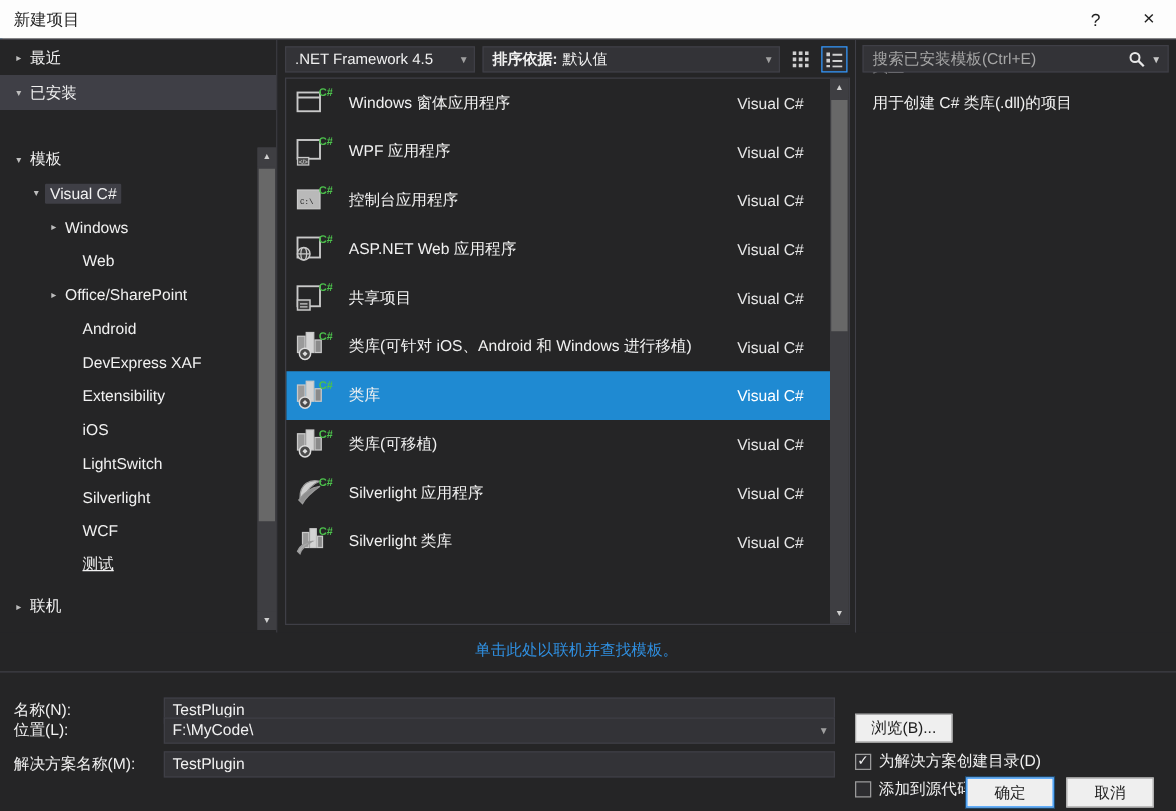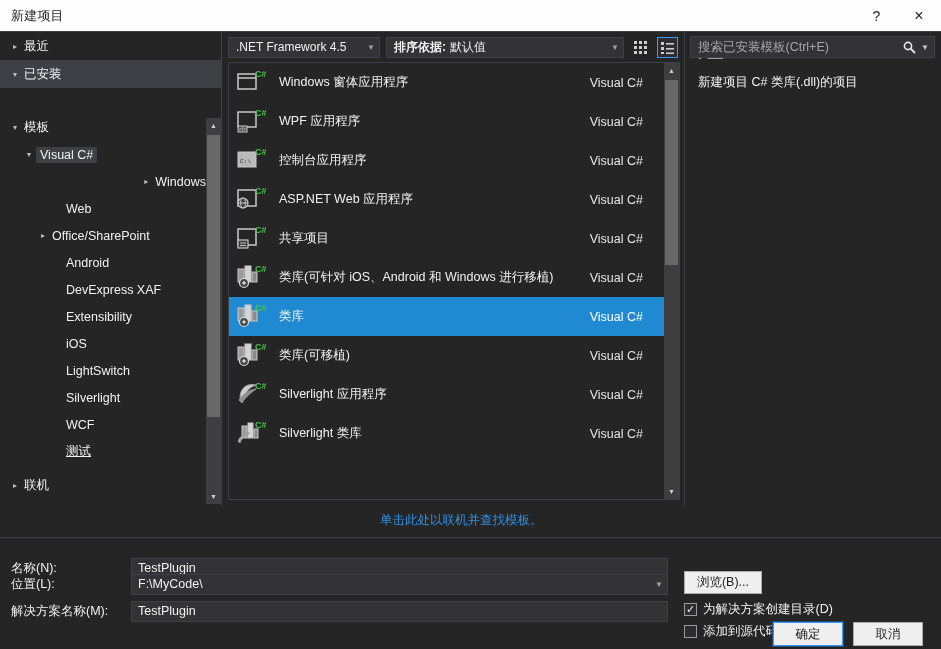--- a/index.html
+++ b/index.html
@@ -385,21 +385,21 @@
       <div class="tree-scrollarea">
         <div class="tree-inner" id="tree-inner">
             <div class="tree-row" style="padding-left: 8px;">
               <span class="arrow open"></span>
               <span class="tree-label">模板</span>
             </div>
             <div class="tree-row" style="padding-left: 22px;">
               <span class="arrow open"></span>
               <span class="tree-label boxed">Visual C#</span>
             </div>
-            <div class="tree-row" style="padding-left: 36px; justify-content: flex-end;">
+            <div class="tree-row" style="padding-left: 36px;">
               <span class="arrow closed"></span>
               <span class="tree-label">Windows</span>
             </div>
             <div class="tree-row" style="padding-left: 50px;">
               <span class="arrow none"></span>
               <span class="tree-label">Web</span>
             </div>
             <div class="tree-row" style="padding-left: 36px;">
               <span class="arrow closed"></span>
               <span class="tree-label">Office/SharePoint</span>
@@ -613,21 +613,21 @@
         </div>
       </div>
     </div>
 
     <div class="rightcol">
       <div class="info-pad">
         <div class="info-type-row">
           <span class="info-type-label">类型:</span>
           <span>Visual C#</span>
         </div>
-        <div class="info-desc">新建项目 C# 类库(.dll)的项目</div>
+        <div class="info-desc">用于创建 C# 类库(.dll)的项目</div>
       </div>
     </div>
   </div>
 
   <div class="link-row">
     <span class="tmpl-link">单击此处以联机并查找模板。</span>
   </div>
 
   <div class="lower">
 

